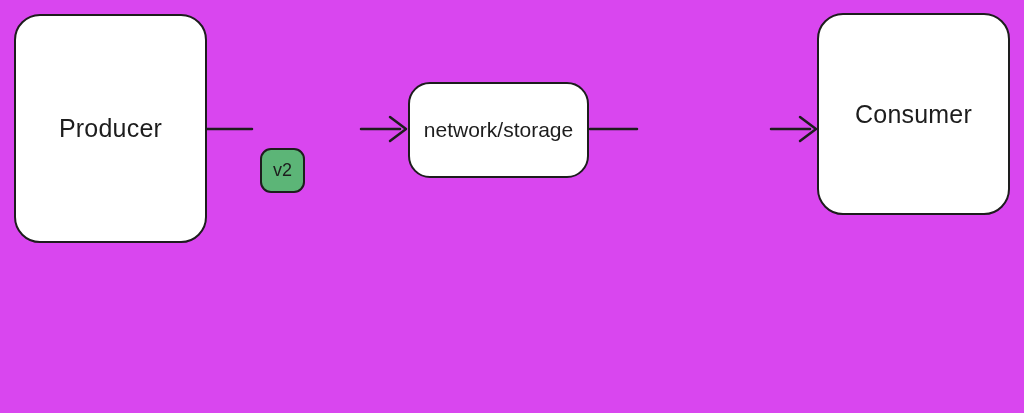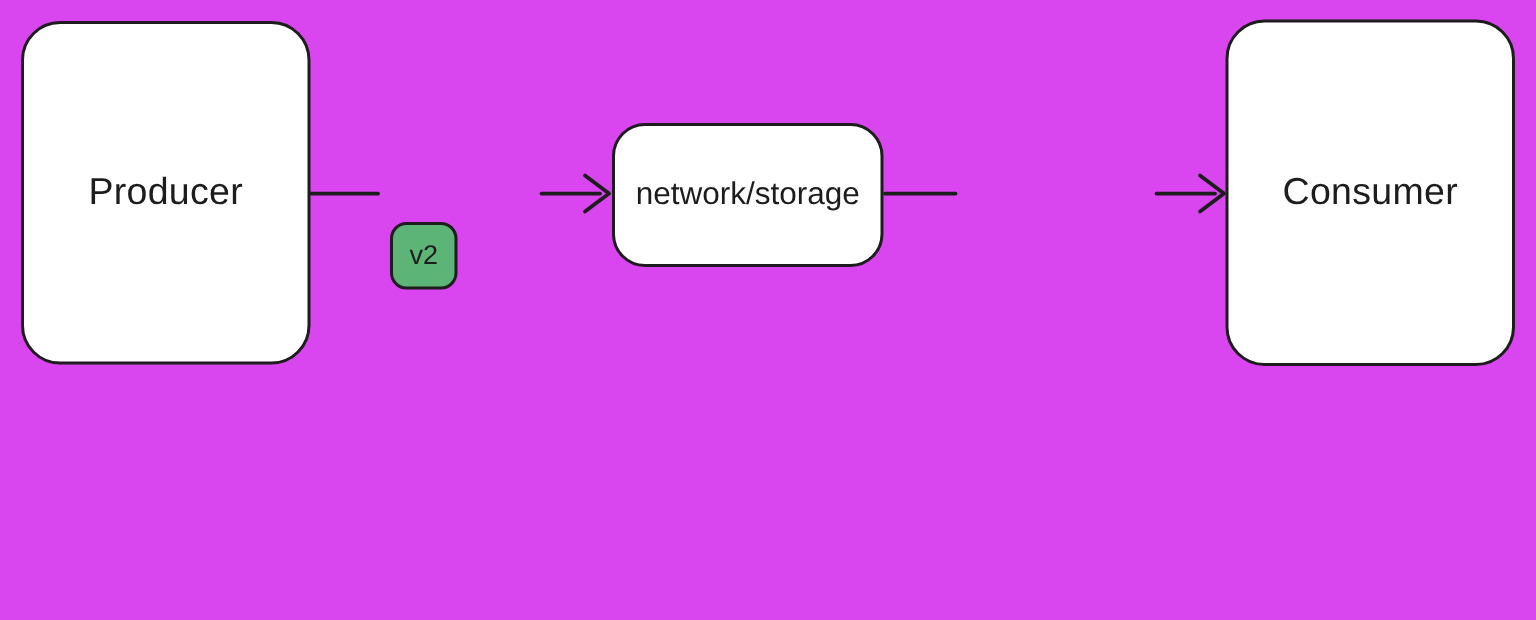--- a/index.html
+++ b/index.html
@@ -29,21 +29,21 @@
   .node-big {
     border-radius: 26px;
     font-size: 25px;
     letter-spacing: 0.2px;
   }
   .node-mid {
     border-radius: 22px;
     font-size: 21px;
   }
   #producer-box  { left: 14px;  top: 14px; width: 193px; height: 229px; }
-  #consumer-box  { left: 817px; top: 13px; width: 193px; height: 231px; }
+  #consumer-box  { left: 817px; top: 13px; width: 193px; height: 202px; }
   #network-box   { left: 408px; top: 82px; width: 181px; height: 96px; }
 
   .edge-label {
     position: absolute;
     transform: translate(-50%, -50%);
     font-size: 23px;
     white-space: nowrap;
   }
   #serialize-label   { left: 307px; top: 129px; }
   #deserialize-label { left: 704px; top: 129px; }

